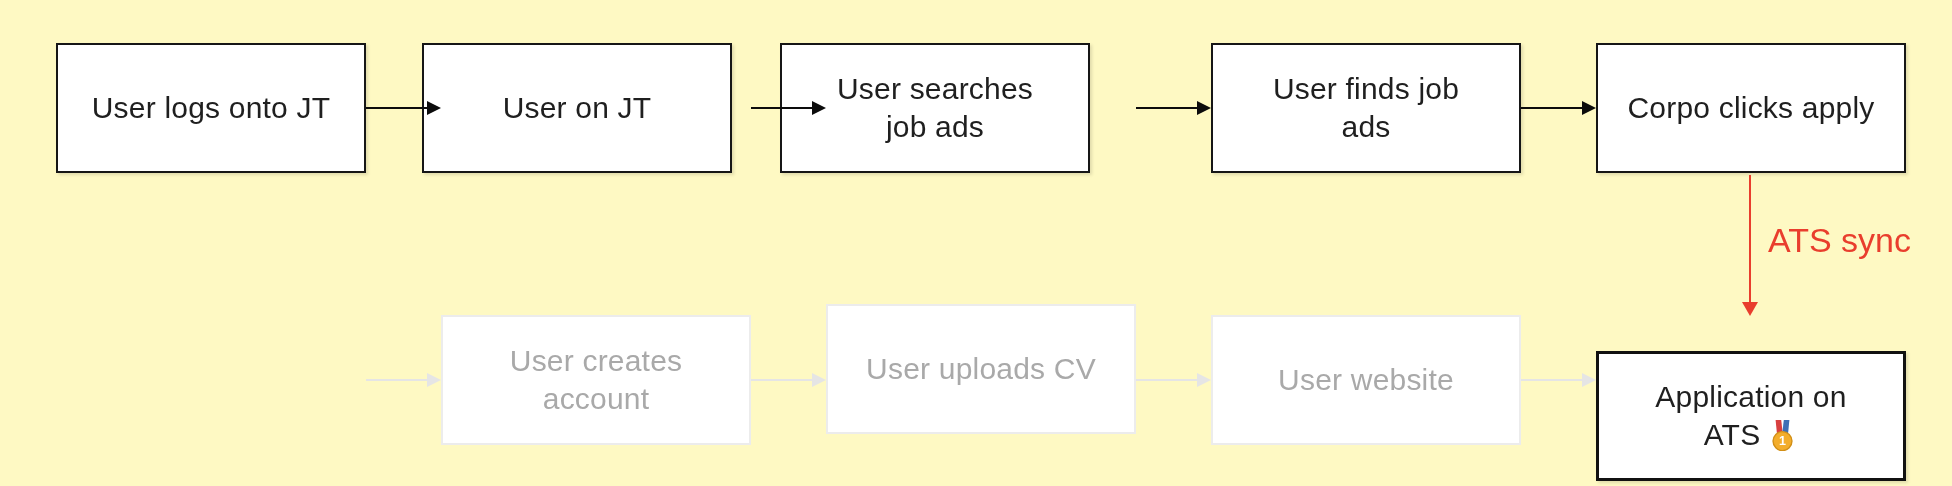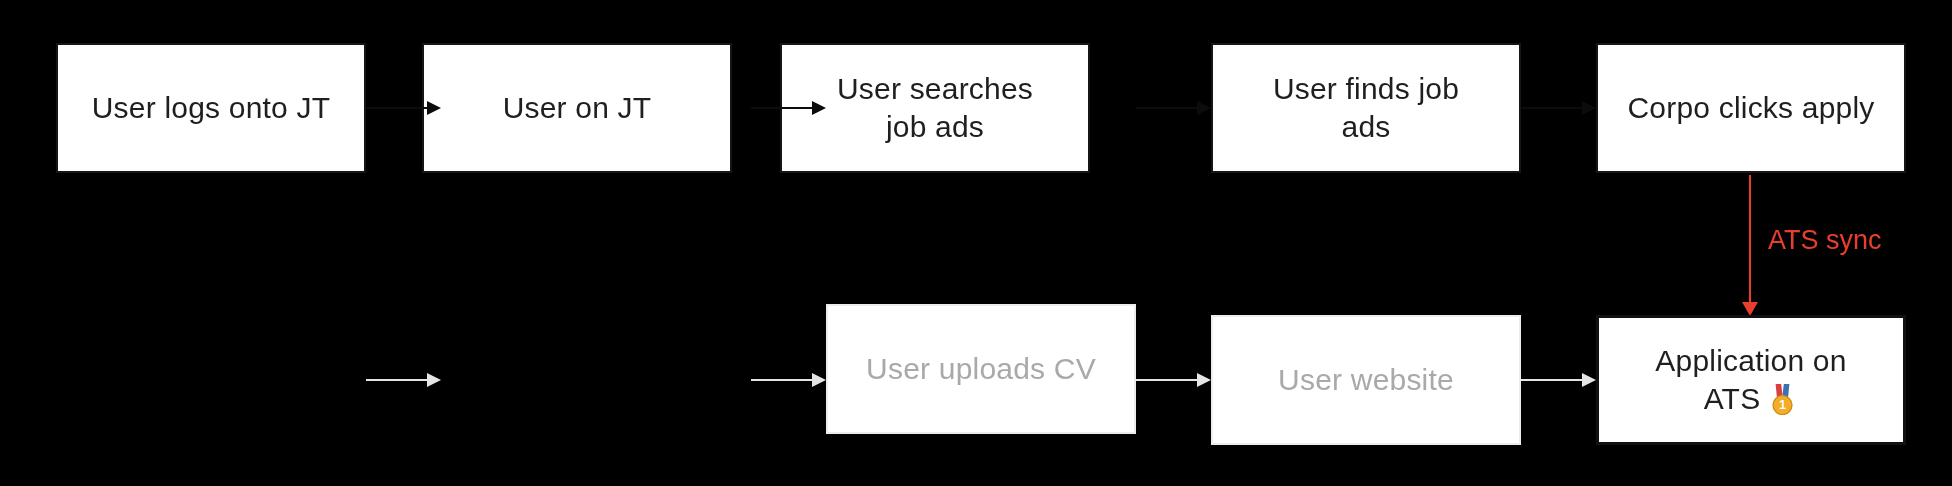--- a/index.html
+++ b/index.html
@@ -4,21 +4,21 @@
 <style>
   html, body {
     margin: 0;
     padding: 0;
     background: #ffffff;
   }
   #canvas {
     position: relative;
     width: 1952px;
     height: 486px;
-    background: #000000;
+    background: #fef9c3;
     overflow: hidden;
     font-family: "Liberation Sans", "DejaVu Sans", sans-serif;
   }
   
   .node {
     position: absolute;
     width: 310px;
     height: 130px;
     box-sizing: border-box;
     background: #ffffff;
@@ -39,20 +39,21 @@
     box-shadow: 2px 2px 3px rgba(0,0,0,0.12);
   }
   .node.inactive {
     border: 2px solid #ececec;
     color: #a9a9a9;
   }
   .node.final {
     border: 3.5px solid #111111;
     color: #1f1f1f;
     box-shadow: 2px 2px 3px rgba(0,0,0,0.12);
+    margin-top: 36px;
   }
   
   .arrow-h {
     position: absolute;
     width: 75px;
     height: 0;
   }
   .arrow-h .shaft {
     position: absolute;
     left: 0;
@@ -93,21 +94,21 @@
     left: -8px;
     width: 0;
     height: 0;
     border-top: 14px solid currentColor;
     border-left: 8px solid transparent;
     border-right: 8px solid transparent;
   }
   .sync-label {
     position: absolute;
     color: #e93e2d;
-    font-size: 27px;
+    font-size: 34px;
     line-height: 32px;
     white-space: nowrap;
   }
   
   .medal {
     display: inline-block;
     vertical-align: -6px;
     margin-left: 7px;
   }
 </style>
@@ -150,20 +151,24 @@
       <span class="shaft"></span>
       <span class="head"></span>
     </div>
 
   <div class="arrow-v" style="left:1750px;top:175px;height:141px">
     <span class="shaft"></span>
     <span class="head"></span>
   </div>
   <div class="sync-label" style="left:1768px;top:224px">ATS sync</div>
 
+  <div class="node inactive" style="left:441px;top:315px">
+    <div class="label">User creates
+account</div>
+  </div>
   <div class="node inactive" style="left:826px;top:304px">
     <div class="label">User uploads CV</div>
   </div>
   <div class="node inactive" style="left:1211px;top:315px">
     <div class="label">User website</div>
   </div>
   <div class="node final" style="left:1596px;top:315px">
     <div class="label"><span>Application on
 ATS</span><svg class="medal" width="31" height="31" viewBox="0 0 36 36">
           <polygon points="10,0 16.5,0 18,13 11.5,15.5" fill="#d84040"></polygon>

